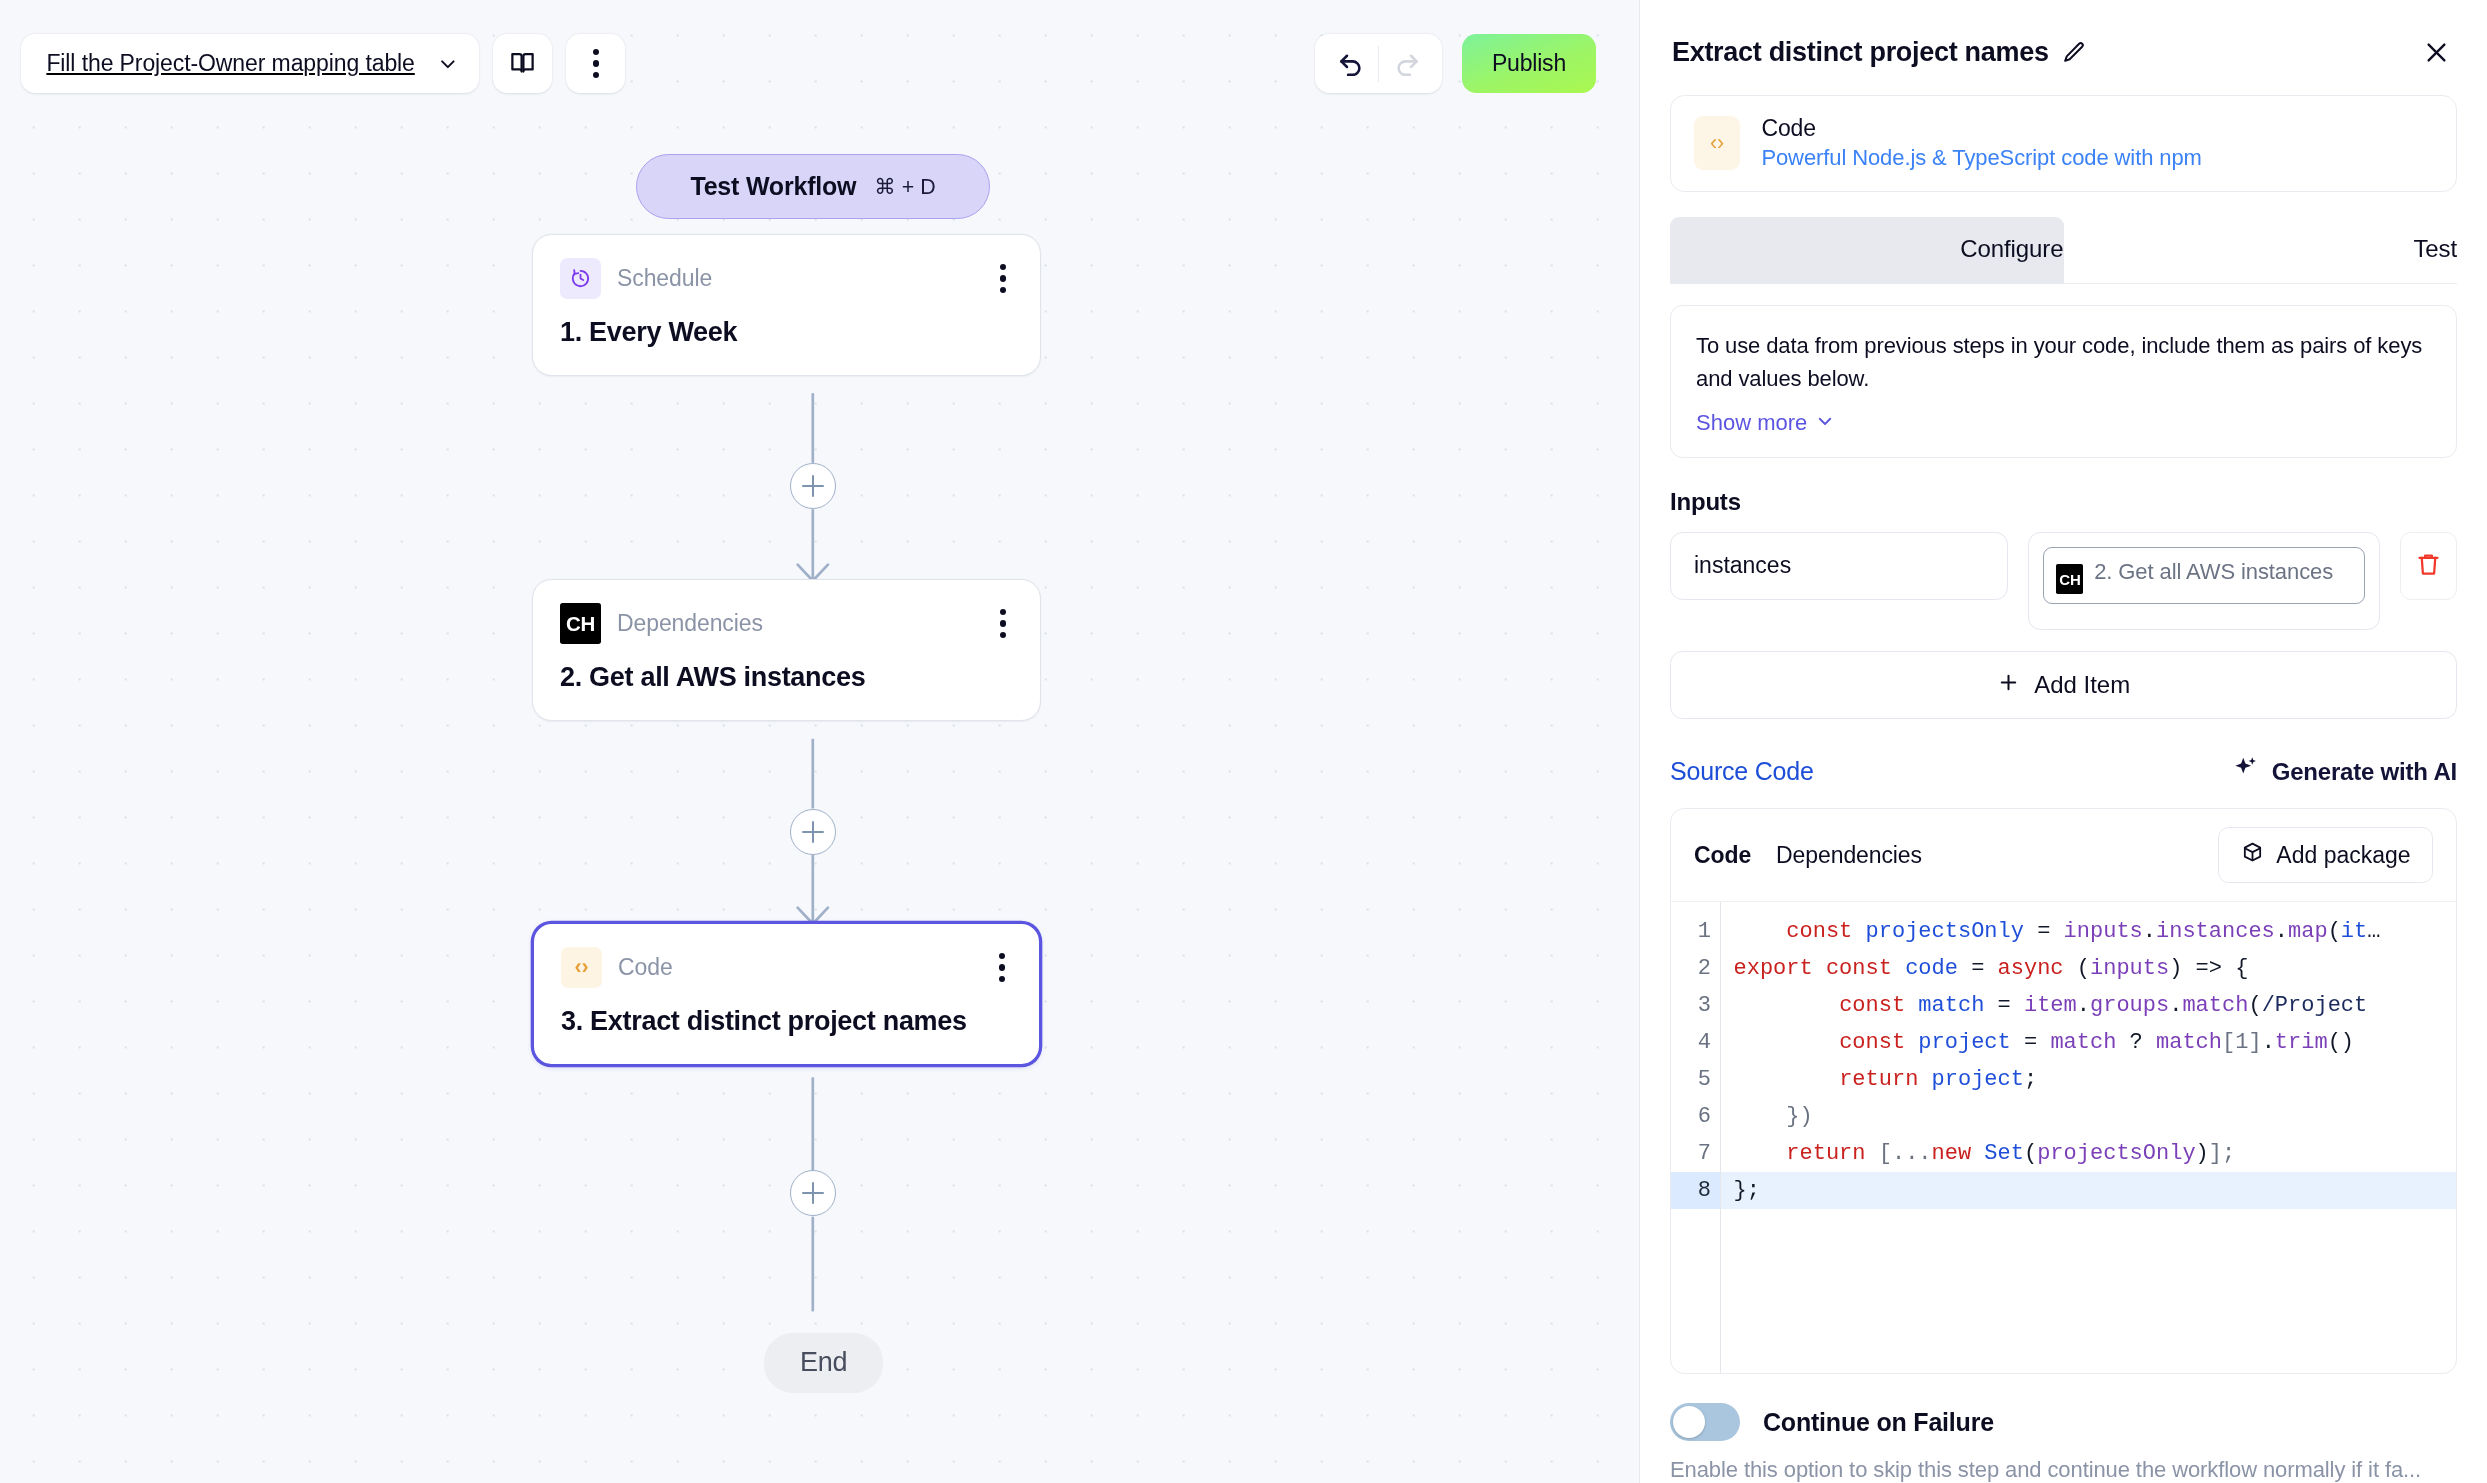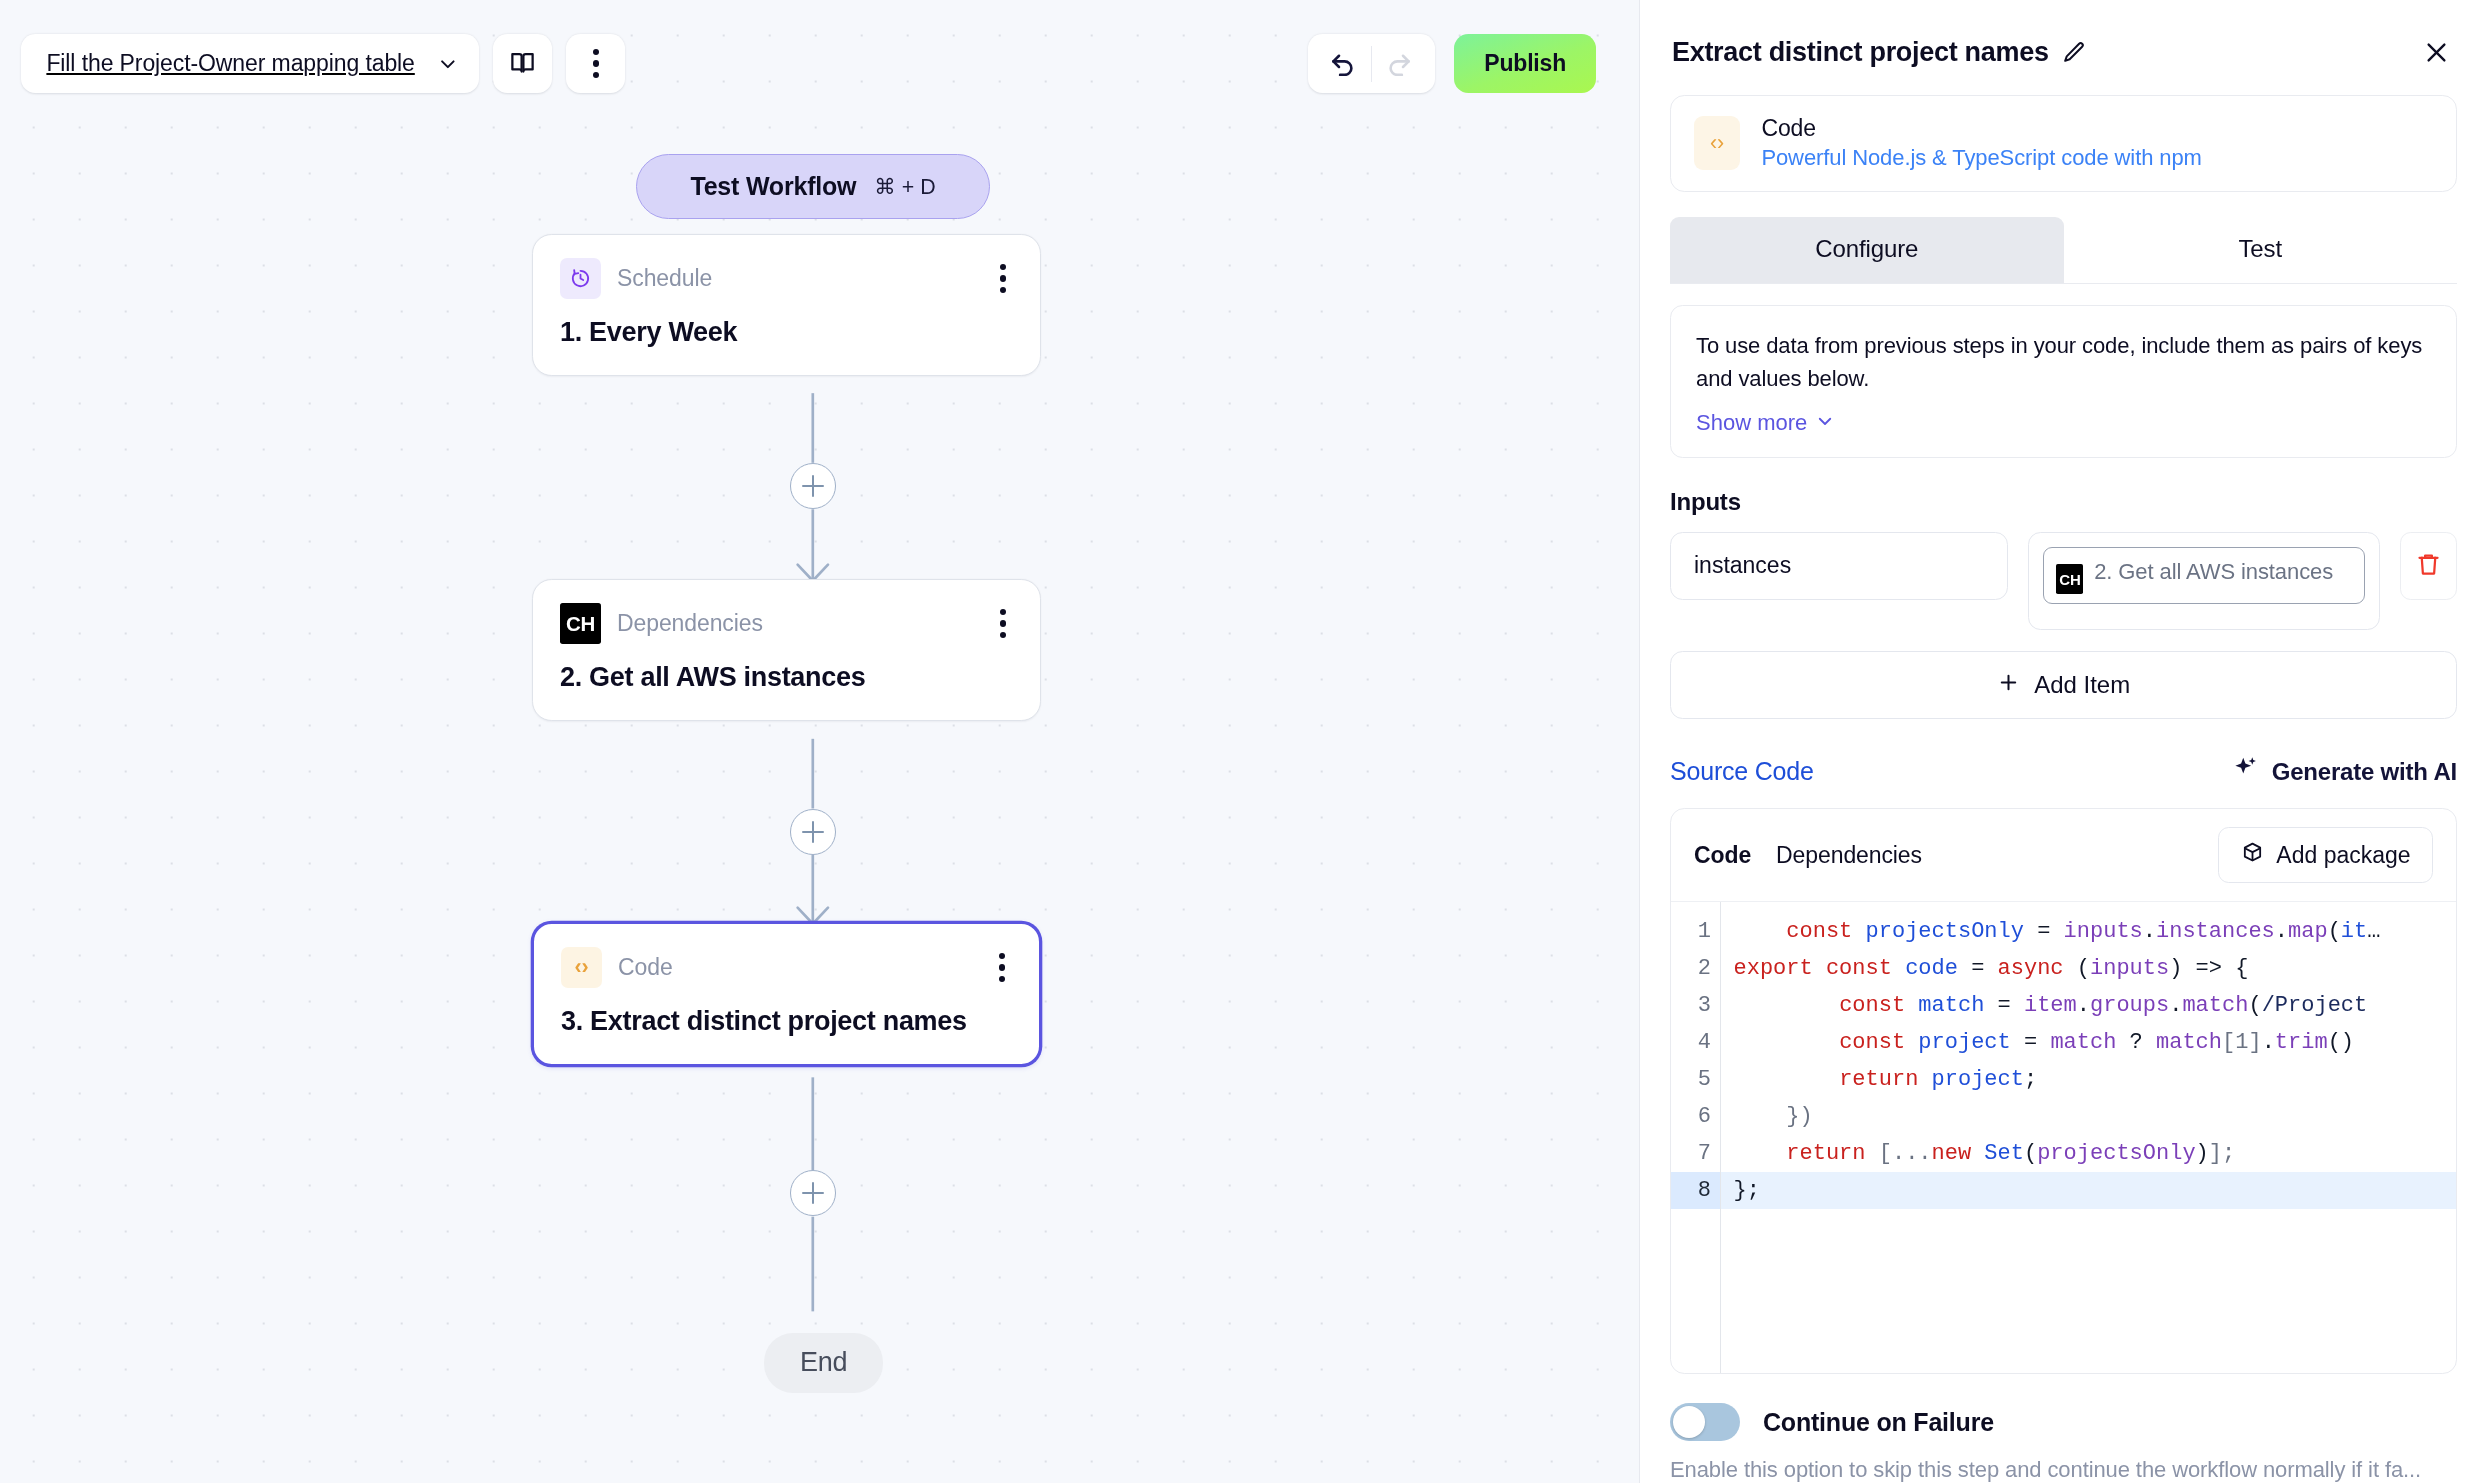--- a/index.html
+++ b/index.html
@@ -50,21 +50,21 @@
   .undo-group {
     display: flex; align-items: center; height: 59px;
     background: #fff; border-radius: 14.3px; padding: 0 9px;
     box-shadow: 0 0.9px 2.7px rgba(16,24,40,.07), 0 0.9px 1.8px rgba(16,24,40,.05);
   }
   .icon-btn { width: 54px; height: 48px; display: flex; align-items: center; justify-content: center; cursor: pointer; background: none; border: 0; }
   .vdiv { width: 0.9px; height: 36px; background: #e7e9f0; }
   .publish {
     height: 59px; padding: 0 30px; border: 0; border-radius: 14.3px;
     background: linear-gradient(160deg, #7df29a 0%, #9cf566 55%, #aaf74f 100%);
-    color: #0d0d22; font-size: 23px; font-weight: 700;
+    color: #0d0d22; font-size: 23px; font-weight: 400;
     font-family: "Liberation Sans", sans-serif; cursor: pointer;
     letter-spacing: -0.2px;
   }
 
   
   #flow { position: absolute; left: 0; top: 0; width: 1639px; }
   .test-pill {
     position: absolute; left: 636px; top: 154px;
     width: 354px; height: 65px; border-radius: 33px;
     background: #d8d5f9; border: 1.3px solid #a9a2ef;
@@ -126,21 +126,21 @@
   .p-card {
     margin: 23px 30px 0 30px; border: 1.3px solid #e9ebf0; border-radius: 14.3px;
     display: flex; align-items: center; gap: 21.4px; padding: 19.7px 23px;
   }
   .p-card-ico { width: 46px; height: 54px; border-radius: 9px; background: #fdf5e6;
     display: flex; align-items: center; justify-content: center; color: #e9a23b; font-size: 21.4px; flex: none; }
   .p-card-t { font-size: 23px; color: #0d0d22; letter-spacing: -0.1px; }
   .p-card-s { font-size: 22px; color: #3b82f6; margin-top: 3px; letter-spacing: -0.1px; }
 
   .tabs { display: flex; margin: 25px 30px 0 30px; border-bottom: 1.3px solid #e9ebf0; }
-  .tab { flex: 1; text-align: center; padding: 18px 0 19.7px 0; font-size: 24px; color: #0d0d22;
+  .tab { flex: 1; text-align: right; padding: 18px 0 19.7px 0; font-size: 24px; color: #0d0d22;
          cursor: pointer; border-radius: 9px 9px 0 0; letter-spacing: -0.1px; }
   .tab.active { background: #e7e9ee; }
 
   .note {
     margin: 21.4px 30px 0 30px; border: 1.3px solid #e9ebf0; border-radius: 12.5px;
     padding: 23px 25px 21.4px 25px;
   }
   .note p { font-size: 22px; color: #0d0d22; line-height: 1.5; letter-spacing: -0.1px; }
   .show-more { margin-top: 14.3px; font-size: 22px; color: #5b55e0; display: inline-flex; align-items: center; gap: 9px; cursor: pointer; }
 

